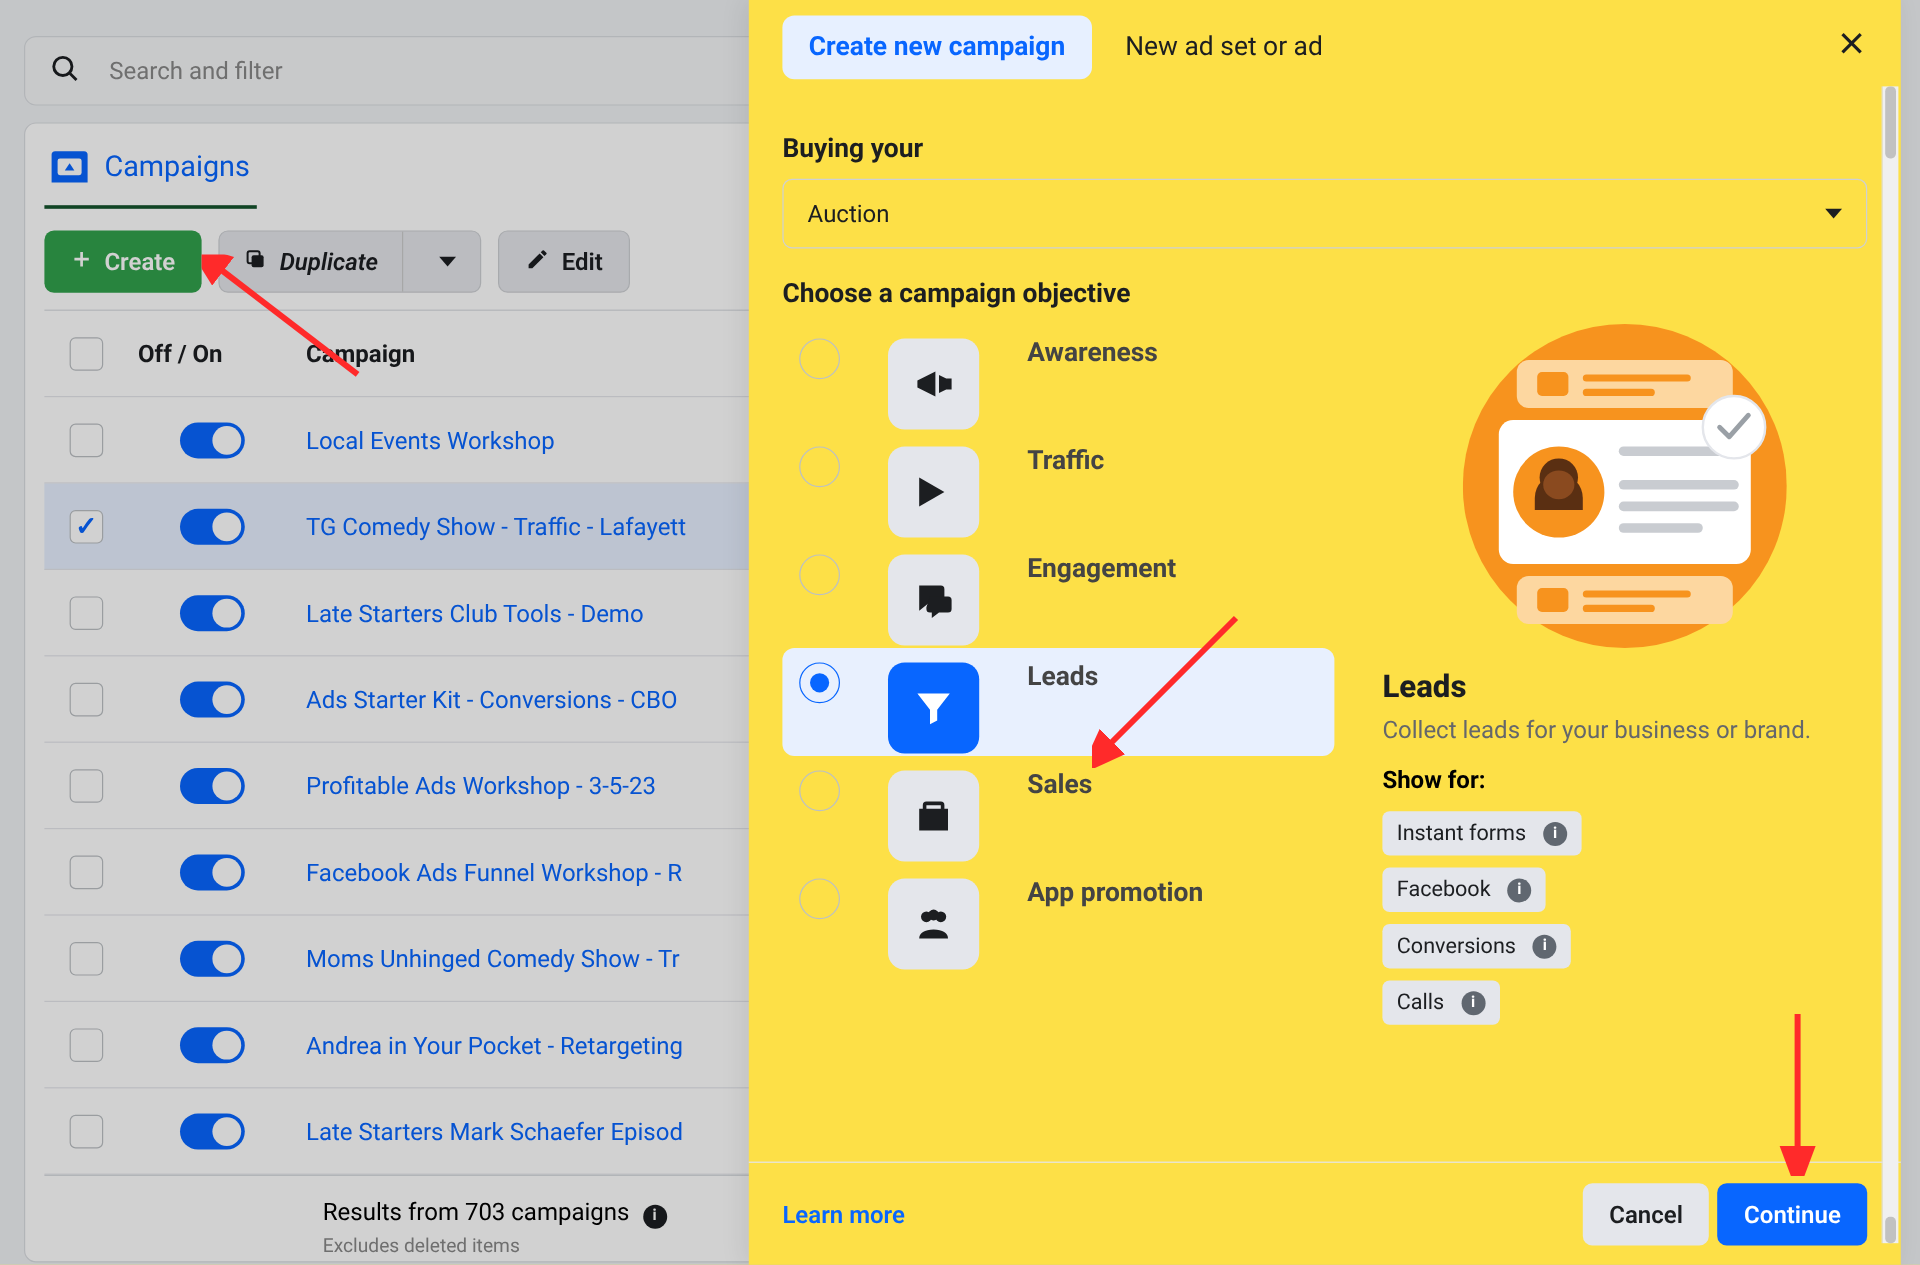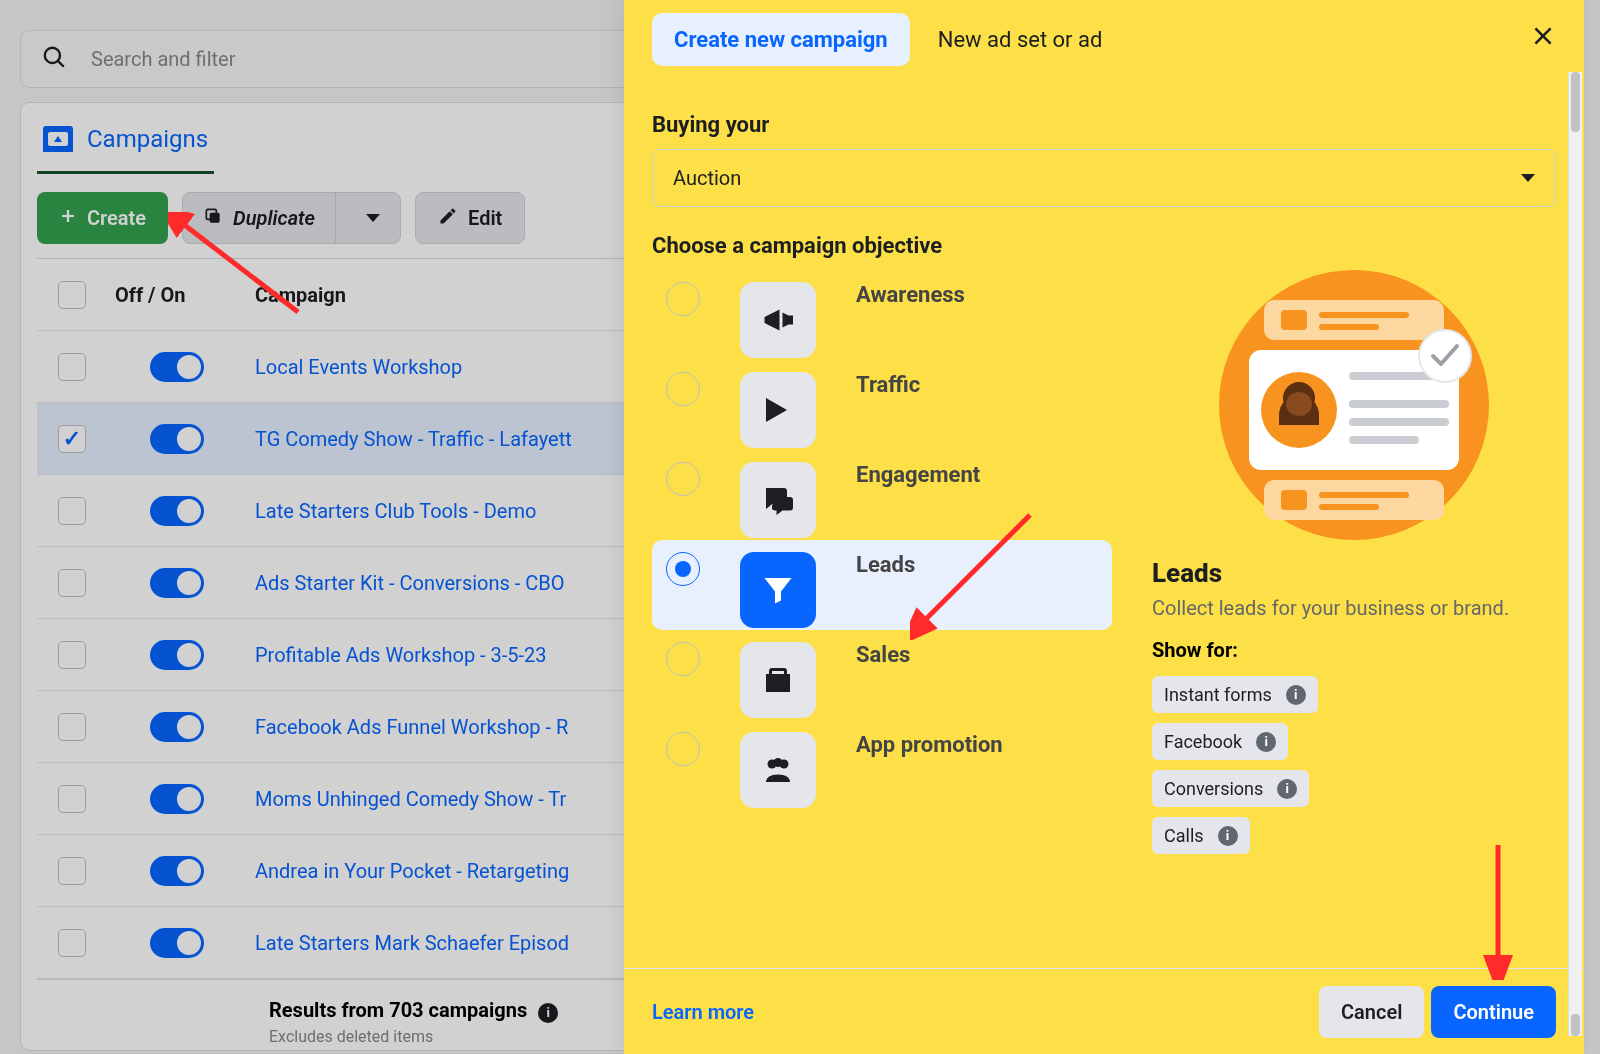--- a/index.html
+++ b/index.html
@@ -115,21 +115,21 @@
 }
 .toggle{
   width:54px;height:30px;background:#0866ff;border-radius:15px;position:relative;margin:0 auto;
 }
 .toggle::after{
   content:"";position:absolute;right:3px;top:3px;width:24px;height:24px;background:#fff;border-radius:50%;
 }
 .results-row{
   padding:18px 8px 4px 232px; font-size:20px; border-top:1px solid #dadde1;
 }
-.results-row .bold{font-weight:700;}
+.results-row .bold{font-weight:400;}
 .results-row .sub{color:#888;font-size:16px;margin-top:4px;}
 .info-dot{display:inline-flex;width:20px;height:20px;background:#1c1e21;color:#fff;border-radius:50%;align-items:center;justify-content:center;font-size:13px;font-weight:700;margin-left:6px;}
 
 
 .modal {
   position:absolute; top:0; right:16px; width:960px; height:100%;
   background:#fde047; z-index:10; display:flex; flex-direction:column;
   box-shadow:-4px 0 20px rgba(0,0,0,0.08);
 }
 .modal-header{

